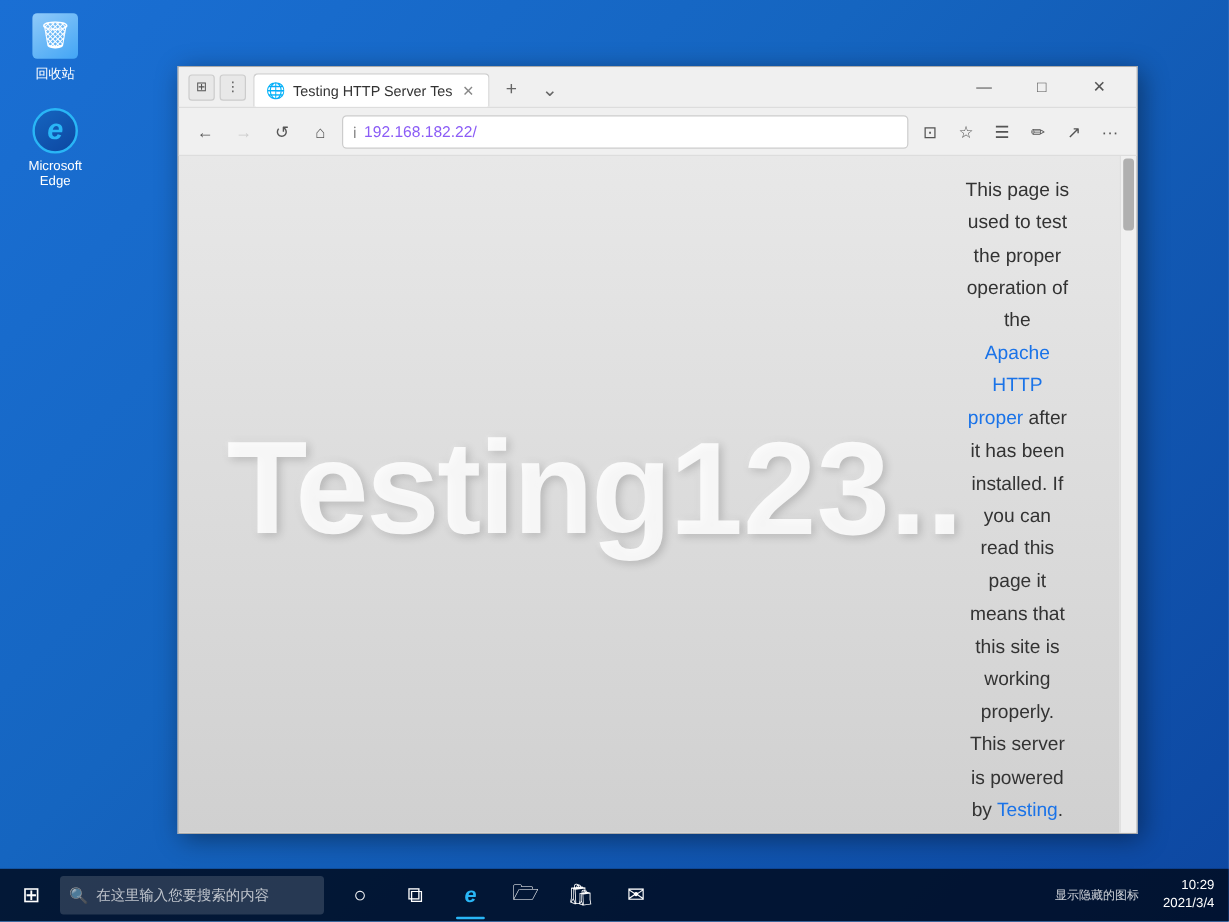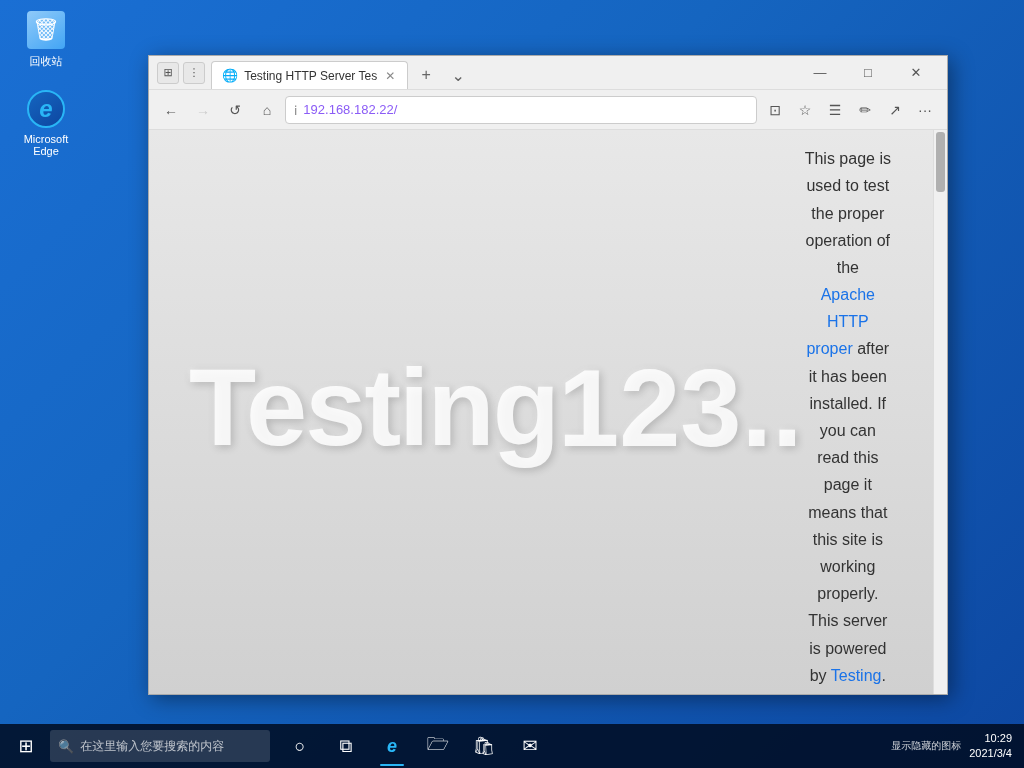--- a/index.html
+++ b/index.html
@@ -378,21 +378,21 @@
       color: white;
       font-size: 11px;
     }
     .taskbar-time {
       text-align: right;
       line-height: 1.4;
     }
     .sys-tray-text {
       font-size: 10px;
       color: rgba(255,255,255,0.8);
-      margin-right: 4px;
+      margin-right: 16px;
     }
   </style>
 </head>
 <body>
 
 <div class="desktop">
 
   <div class="desktop-icons">
     <div class="desktop-icon">
       <div class="icon-img">

